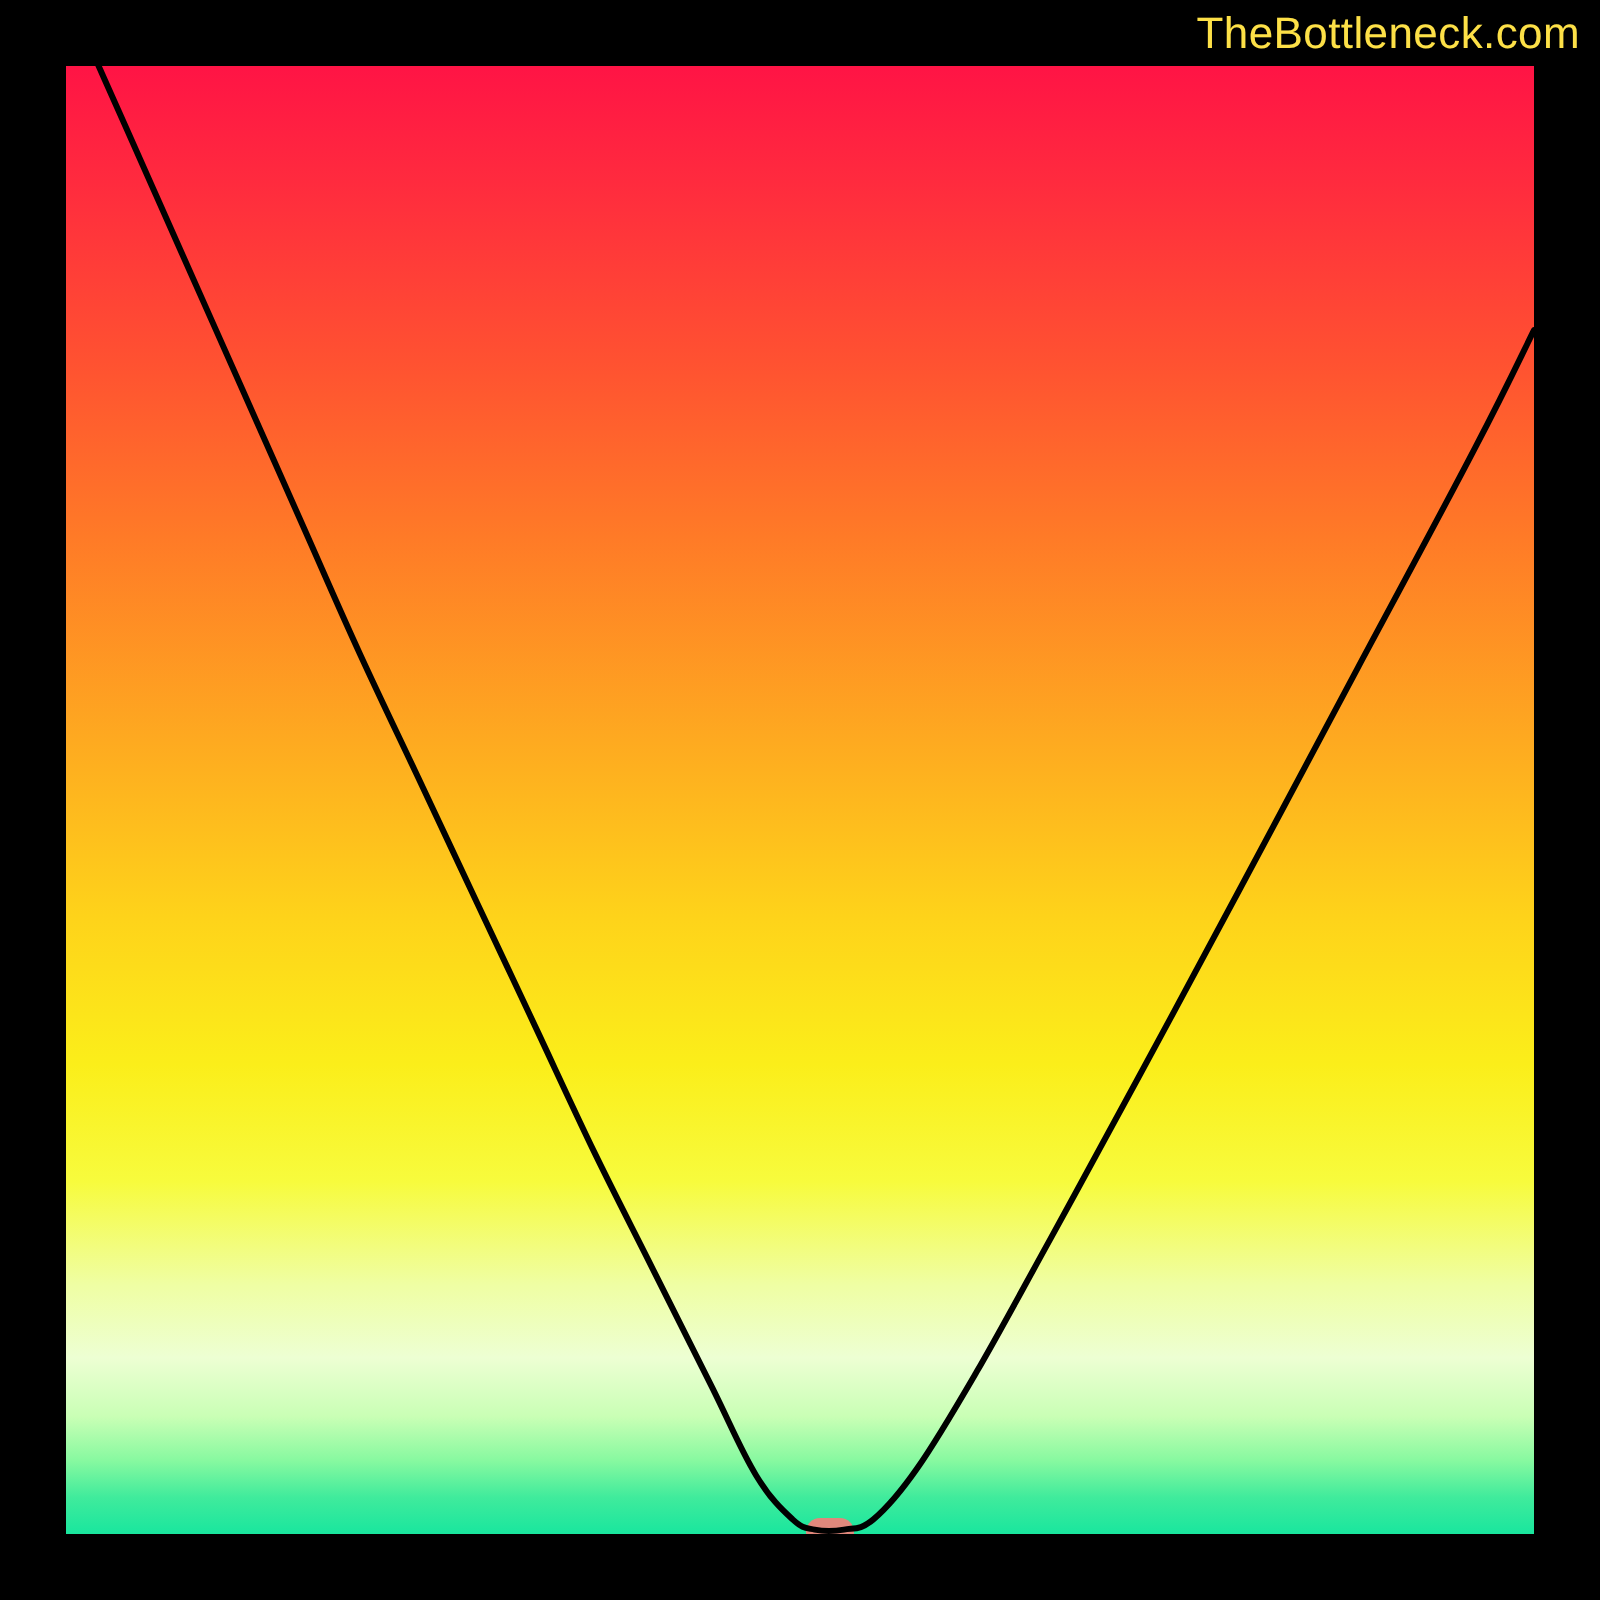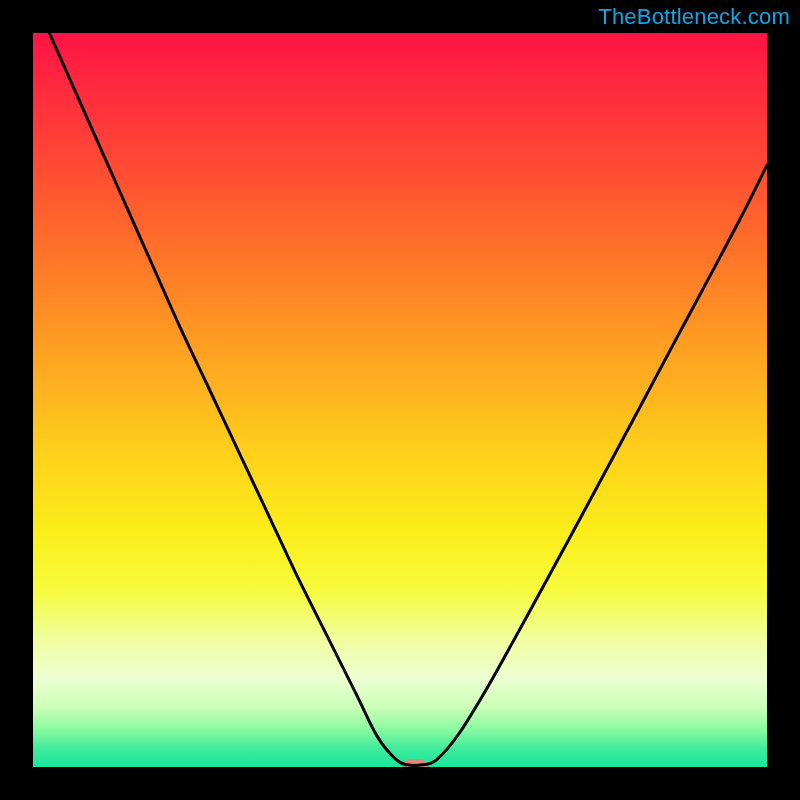--- a/index.html
+++ b/index.html
@@ -14,21 +14,21 @@
   .frame {
     position: relative;
     width: 800px;
     height: 800px;
     background: #000;
   }
   .watermark {
     position: absolute;
     top: 4px;
     right: 10px;
-    color: #0ea5e9;
+    color: #fde047;
     font-size: 22px;
     font-weight: 500;
     letter-spacing: 0.2px;
     z-index: 5;
   }
   .plot-area {
     position: absolute;
     left: 33px;
     top: 33px;
     width: 734px;

